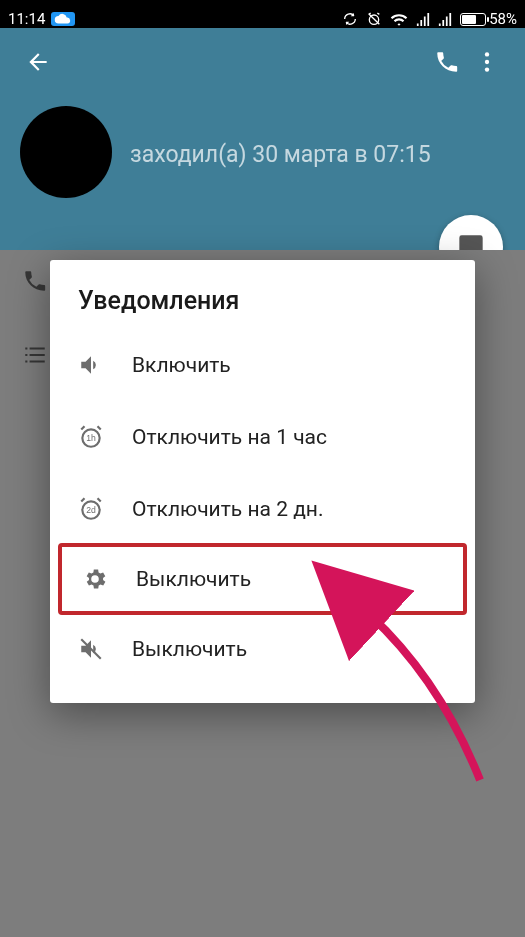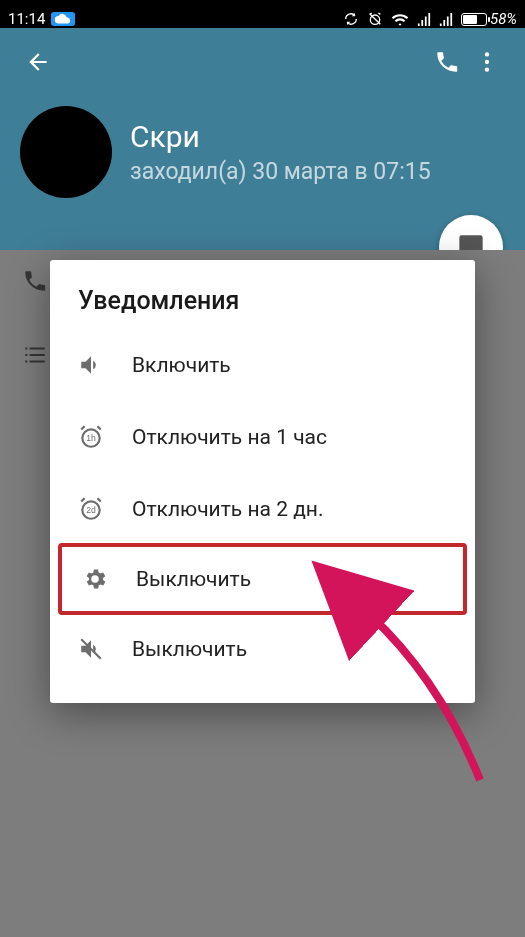--- a/index.html
+++ b/index.html
@@ -9,21 +9,21 @@
   
   .statusbar {
     position: absolute; top: 0; left: 0; right: 0; height: 28px;
     background: #000; color: #fff; display: flex; align-items: flex-end;
     padding: 0 8px; font-size: 15px; justify-content: space-between;
   }
   .sb-left { display: flex; align-items: center; gap: 6px; }
   .sb-right { display: flex; align-items: center; gap: 8px; }
   .sb-icon { display: inline-flex; }
   .cloud-badge { background: #2196f3; border-radius: 3px; padding: 1px 3px; display: inline-flex; }
-  .battery { display: inline-flex; align-items: center; gap: 3px; font-style: italic; }
+  .battery { display: inline-flex; align-items: center; gap: 3px; }
   .battery-shell { width: 26px; height: 13px; border: 1.5px solid #fff; border-radius: 3px; position: relative; }
   .battery-shell::after { content: ""; position: absolute; right: -4px; top: 3px; width: 2px; height: 5px; background: #fff; border-radius: 1px; }
   .battery-fill { position: absolute; left: 1px; top: 1px; bottom: 1px; width: 58%; background: #fff; border-radius: 1px; }
 
   
   .header {
     position: absolute; top: 28px; left: 0; right: 0; height: 222px;
     background: #3f7e97; color: #fff; padding: 0;
   }
   .header-top { display: flex; align-items: center; justify-content: space-between; padding: 14px 18px 0 18px; }
@@ -136,21 +136,20 @@
       <svg width="26" height="26" viewBox="0 0 24 24">
           <circle cx="12" cy="5" r="2" fill="#fff"></circle>
           <circle cx="12" cy="12" r="2" fill="#fff"></circle>
           <circle cx="12" cy="19" r="2" fill="#fff"></circle>
         </svg>
     </span>
   </div>
   <div class="profile">
     <div class="avatar"></div>
     <div class="profile-text">
-      <div class="profile-name">Скри</div>
       <div class="profile-status">заходил(а) 30 марта в 07:15</div>
     </div>
   </div>
 </div>
 
 <div class="fab">
   <svg width="28" height="28" viewBox="0 0 24 24">
       <path fill="#555" d="M20 2H4a2 2 0 0 0-2 2v18l4-4h14a2 2 0 0 0 2-2V4a2 2 0 0 0-2-2z"></path>
     </svg>
 </div>

